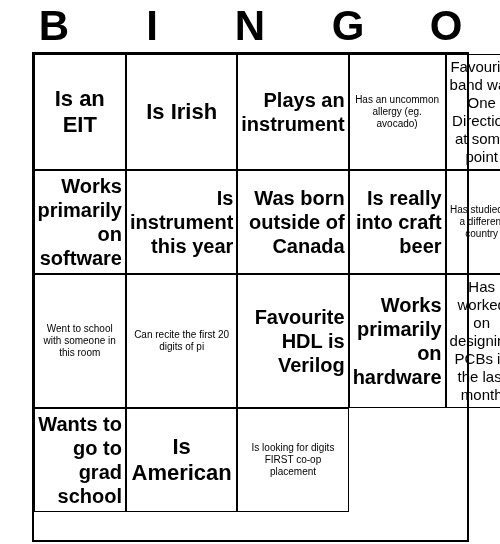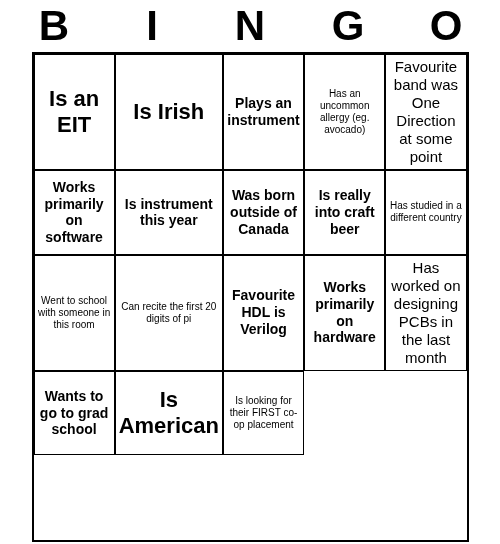--- a/index.html
+++ b/index.html
@@ -45,22 +45,23 @@
       padding: 3px;
       font-family: Arial, sans-serif;
       color: #000;
       line-height: 1.2;
     }
     .cell.large-text {
       font-size: 22px;
       font-weight: bold;
     }
     .cell.medium-text {
-      font-size: 14px;
+      font-size: 20px;
       font-weight: bold;
+      text-align: right;
     }
     .cell.small-text {
       font-size: 10px;
     }
     .cell.xsmall-text {
       font-size: 15px;
     }
   </style>
 </head>
 <body>
@@ -84,14 +85,14 @@
     <div class="cell medium-text">Was born outside of Canada</div>
     <div class="cell medium-text">Is really into craft beer</div>
     <div class="cell small-text">Has studied in a different country</div>
     <div class="cell small-text">Went to school with someone in this room</div>
     <div class="cell small-text">Can recite the first 20 digits of pi</div>
     <div class="cell medium-text">Favourite HDL is Verilog</div>
     <div class="cell medium-text">Works primarily on hardware</div>
     <div class="cell xsmall-text">Has worked on designing PCBs in the last month</div>
     <div class="cell medium-text">Wants to go to grad school</div>
     <div class="cell large-text">Is American</div>
-    <div class="cell small-text">Is looking for their FIRST co-op placement</div>
+    <div class="cell small-text">Is looking for digits FIRST co-op placement</div>
   </div>
 
 </body></html>

